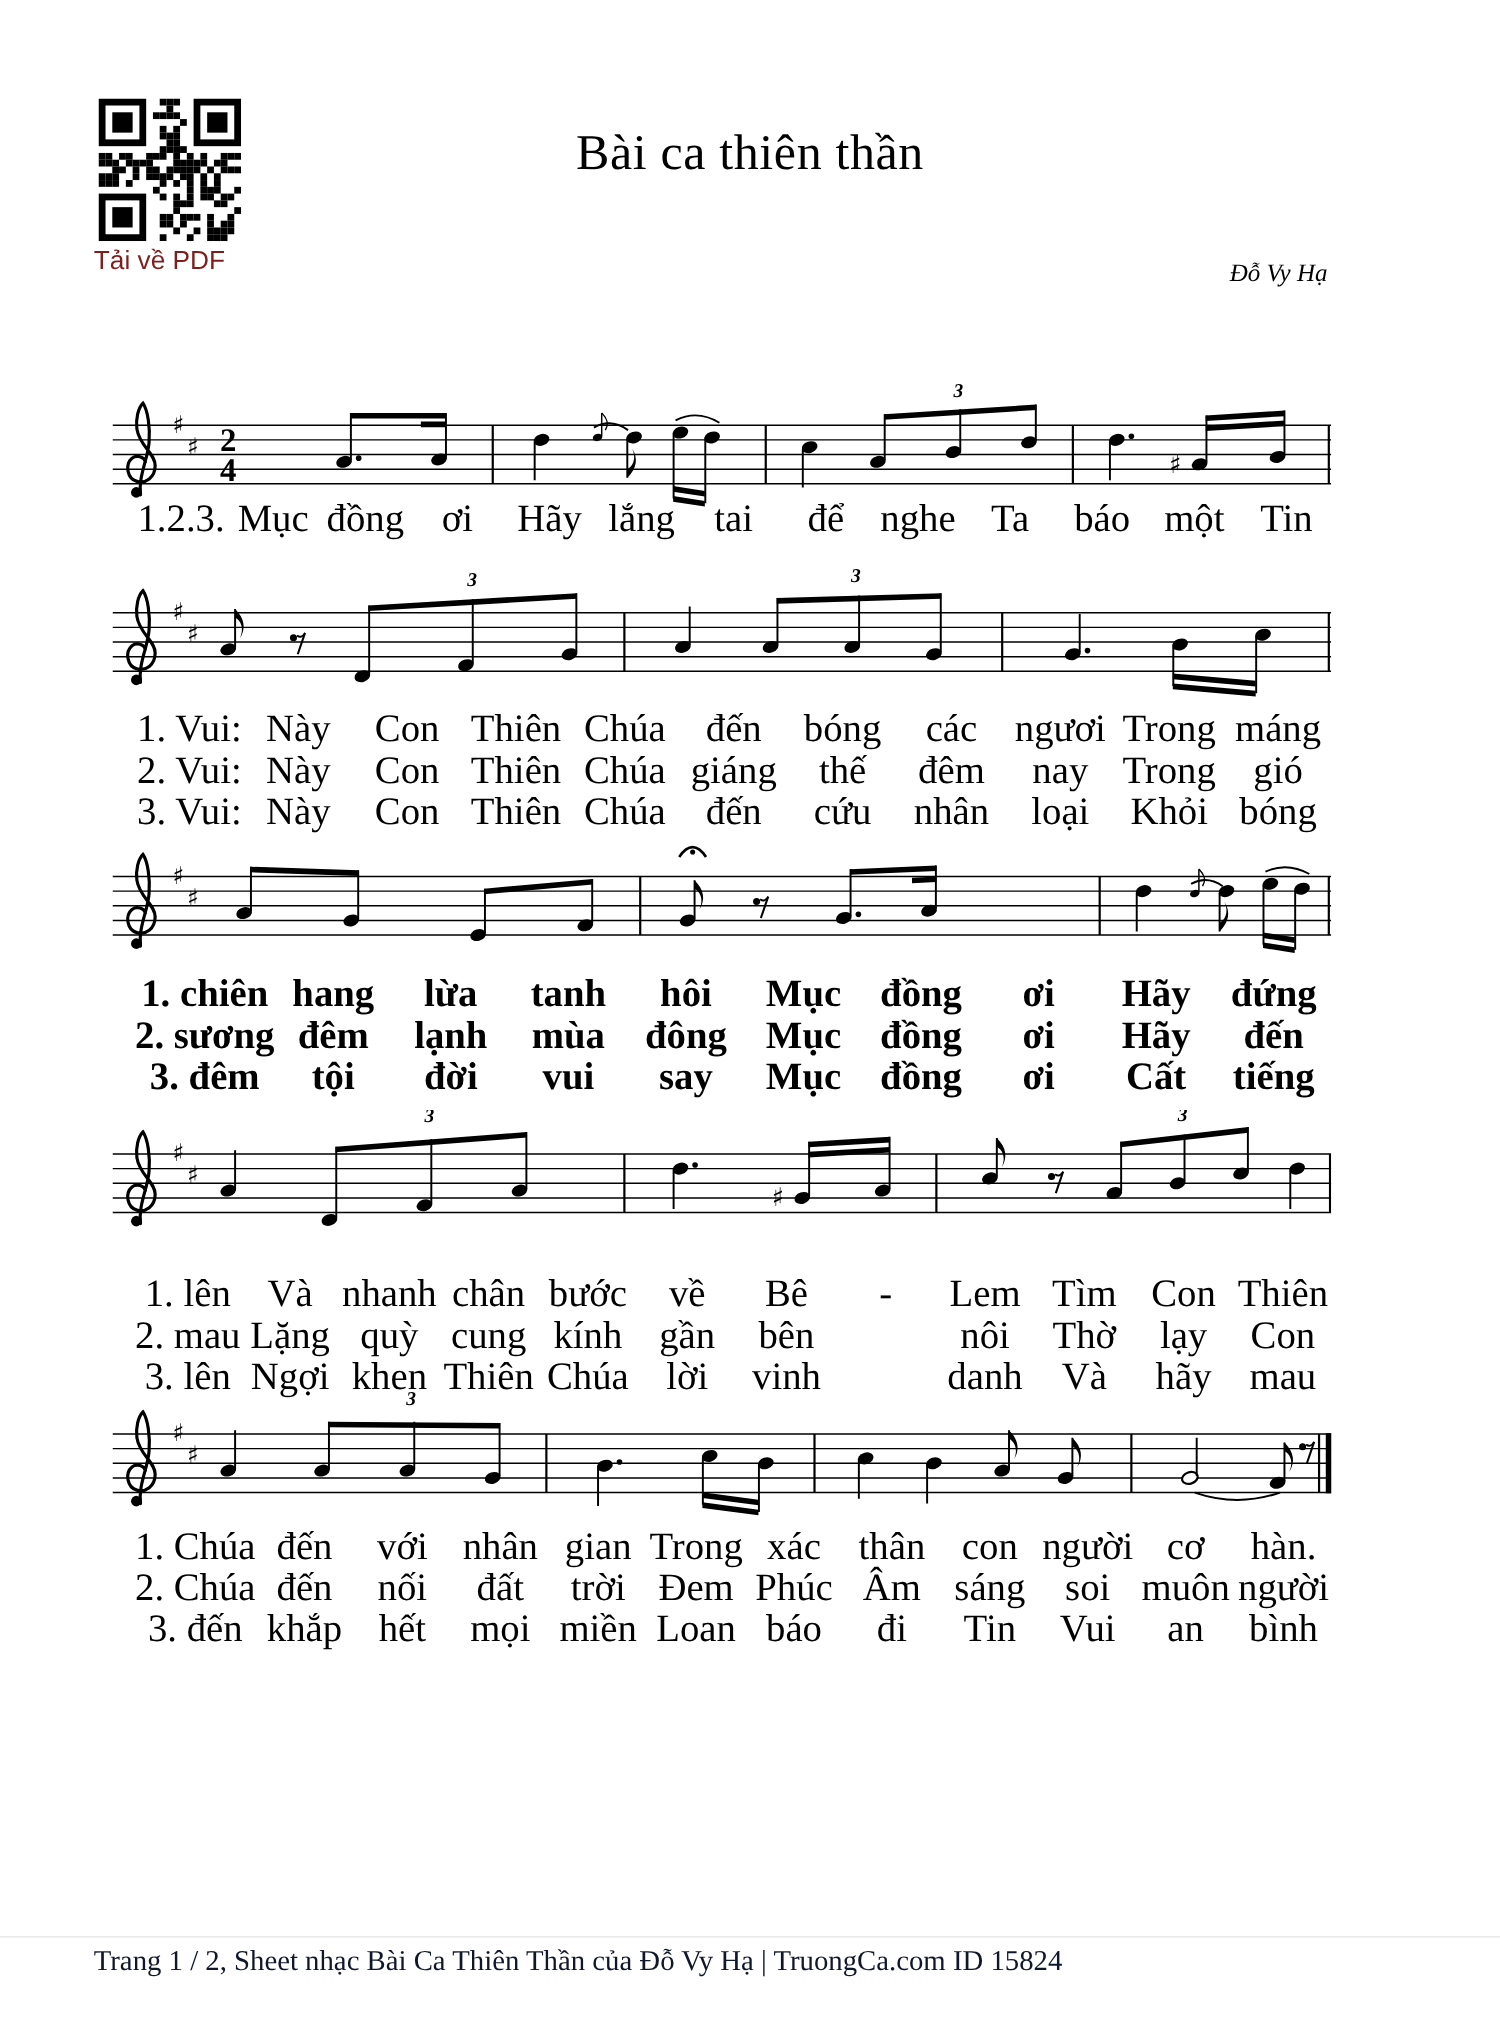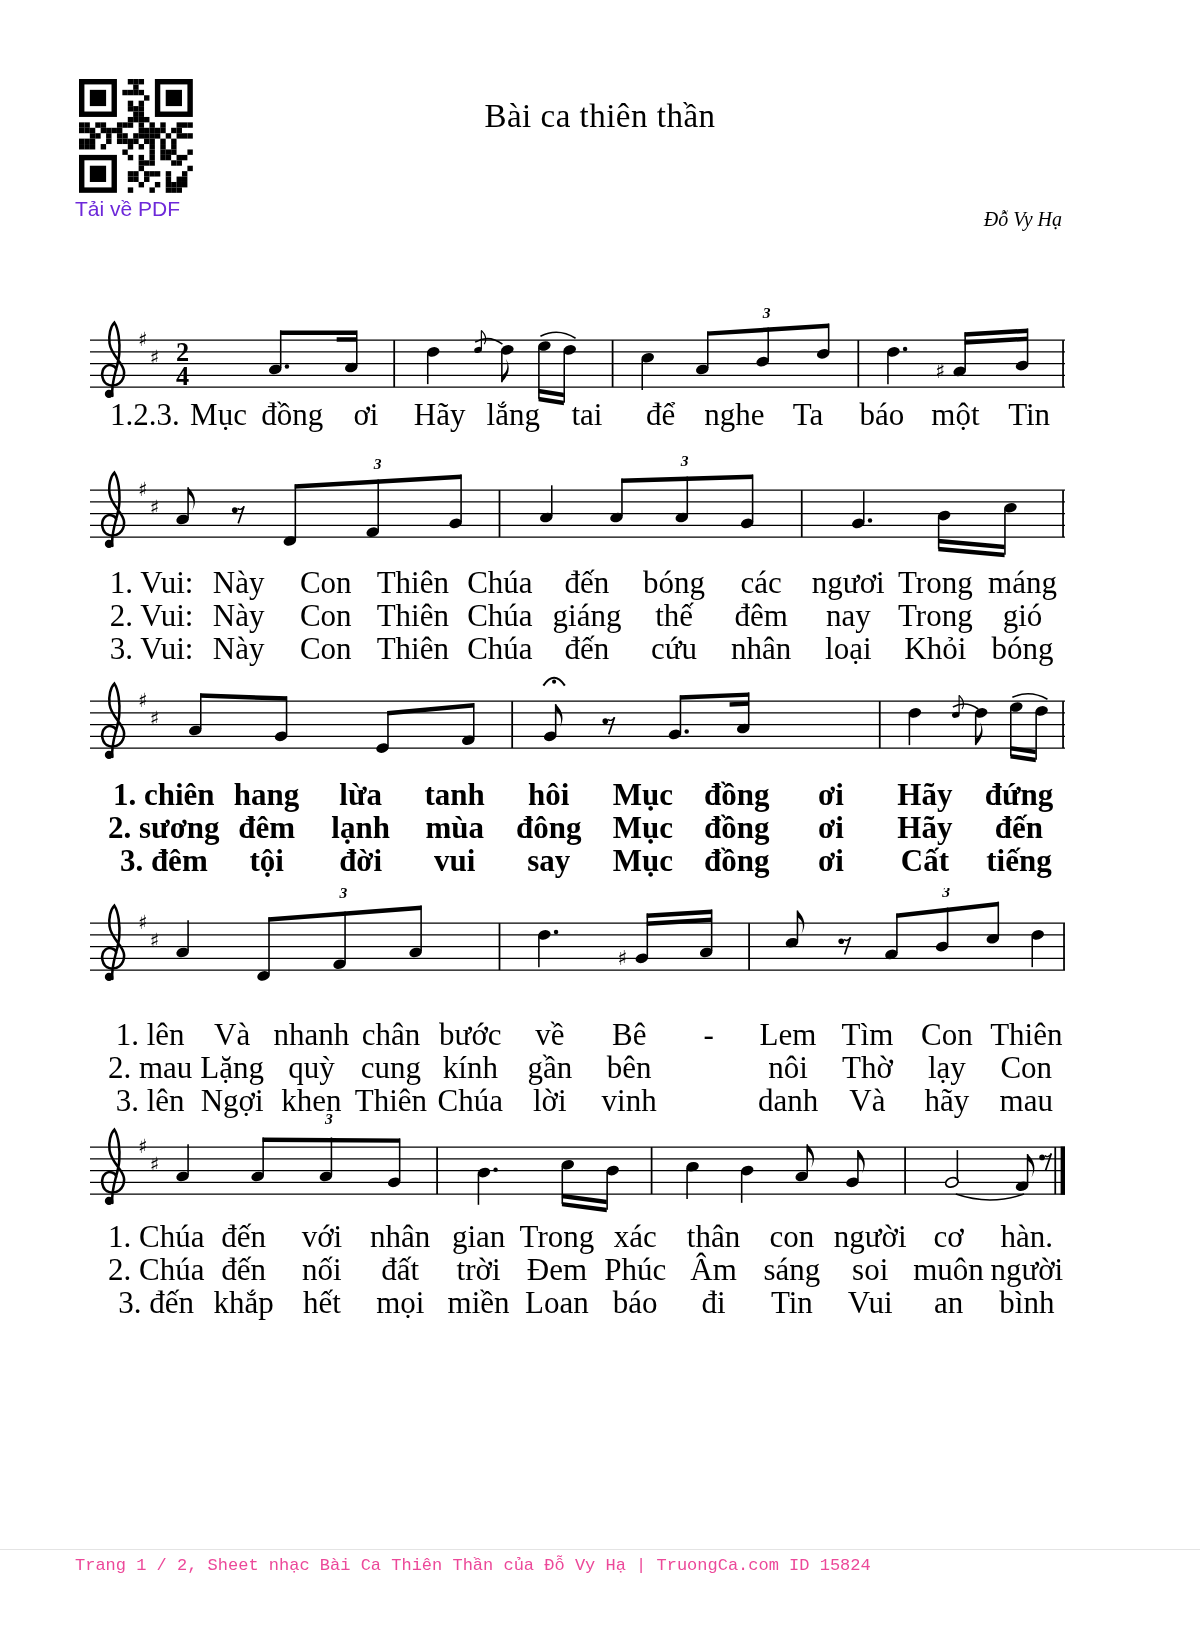--- a/index.html
+++ b/index.html
@@ -1,30 +1,30 @@
 <!DOCTYPE html>
 <html><head>
 <meta charset="utf-8">
 <style>
   html,body{margin:0;padding:0;background:#fff;}
   .page{position:relative;width:1200px;height:1630px;background:#fff;color:#000;
         font-family:"Liberation Serif",serif;overflow:hidden;}
   .qr{position:absolute;left:75px;top:75px;width:122px;height:122px;}
   .qr-label{position:absolute;left:75px;top:197px;font-family:"Liberation Sans",sans-serif;
-        font-size:21px;color:#6d28d9;cursor:pointer;}
+        font-size:21px;color:#7f1d1d;cursor:pointer;}
   .title{position:absolute;left:0;top:98px;width:100%;text-align:center;
-        font-size:33px;font-weight:400;letter-spacing:.5px;}
+        font-size:40px;font-weight:400;letter-spacing:.5px;}
   .author{position:absolute;right:138px;top:208px;font-style:italic;font-size:20px;}
   .staff{position:absolute;left:90px;width:975px;height:127px;}
   .lyrics{position:absolute;left:108px;width:958px;display:grid;font-size:31px;
         line-height:33px;white-space:nowrap;}
   .syll{text-align:center;}
   .rule{position:absolute;left:0;top:1549px;width:1200px;height:1px;background:#e4e4e4;}
-  .footer{position:absolute;left:75px;top:1556px;font-family:Liberation Mono, monospace;
-        font-size:17px;color:#ec4899;}
+  .footer{position:absolute;left:75px;top:1556px;font-family:Liberation Serif, serif;
+        font-size:23px;color:#0f172a;}
 </style>
 </head>
 <body>
 
 <div class="page">
 
   <svg class="qr" viewBox="0 0 122 122">
       <rect x="0" y="0" width="122" height="122" fill="#fff"></rect>
       <rect x="4" y="4" width="37.94" height="37.94" fill="#000"></rect>
       <rect x="9.42" y="9.42" width="27.1" height="27.1" fill="#fff"></rect>

